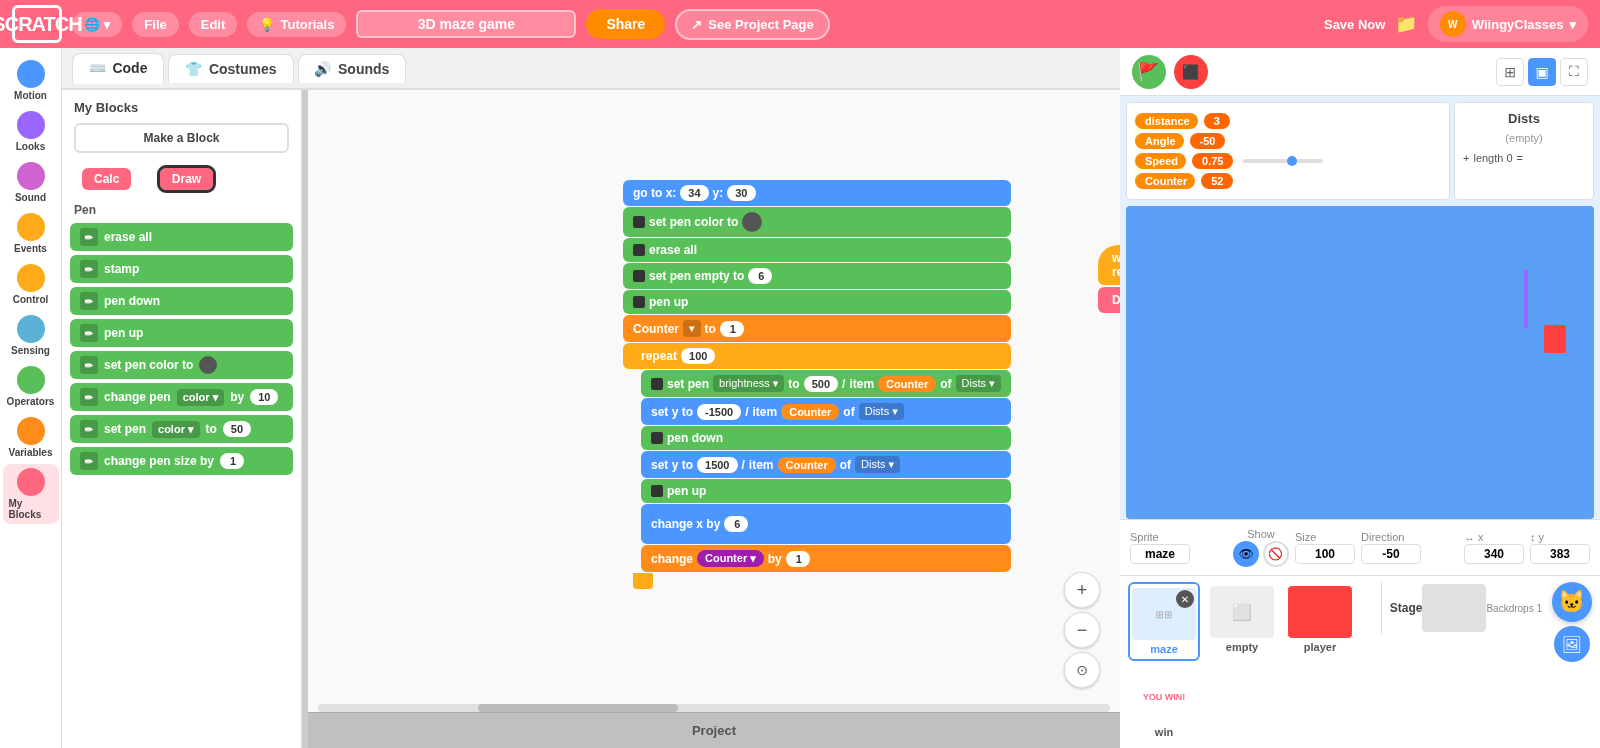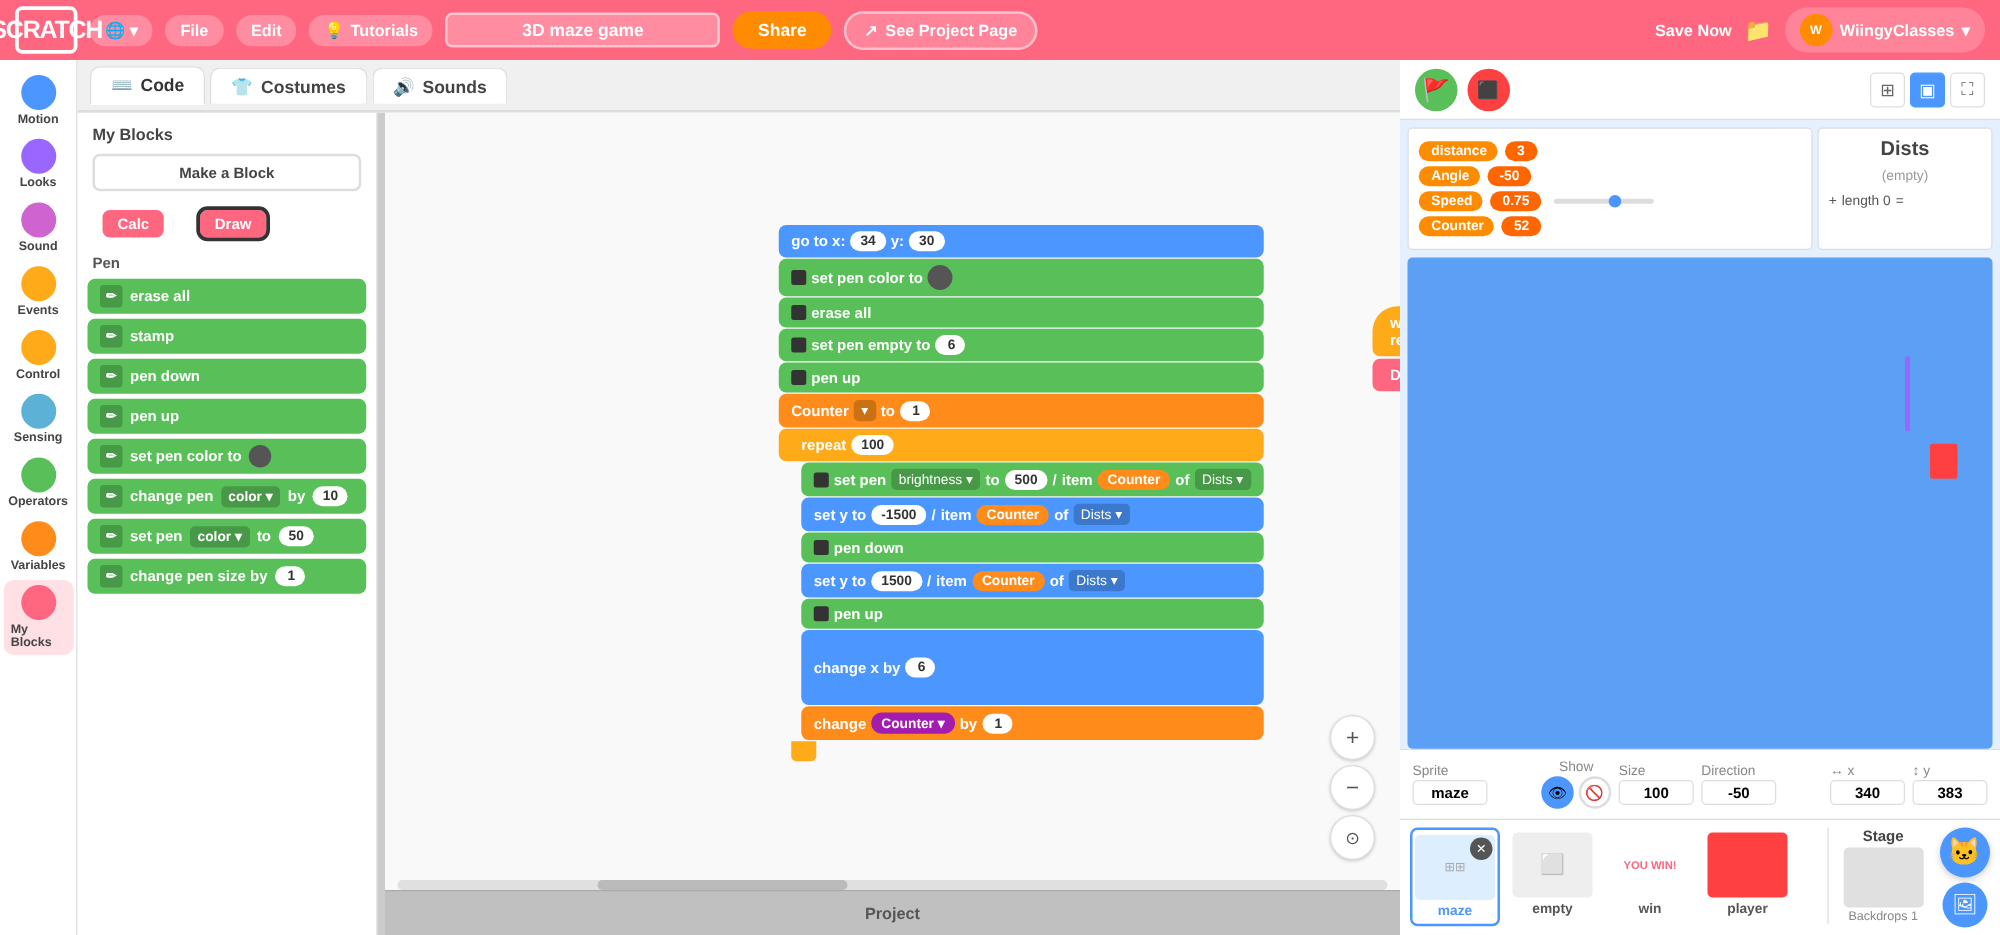--- a/index.html
+++ b/index.html
@@ -195,21 +195,21 @@
     }
     .var-slider {
       width: 80px; height: 4px; background: #ddd; border-radius: 2px;
       position: relative; margin-left: 4px;
     }
     .var-slider-thumb {
       position: absolute; width: 10px; height: 10px; background: #4c97ff;
       border-radius: 50%; top: -3px;
     }
     .dists-title {
-      font-size: 16px; font-weight: 700; color: #444; text-align: center; margin-bottom: 6px;
+      font-size: 13px; font-weight: 700; color: #444; text-align: center; margin-bottom: 6px;
     }
     .dists-empty {
       color: #999; font-size: 11px; text-align: center; margin-top: 4px;
     }
     .stage-red-rect {
       position: absolute; width: 22px; height: 28px; background: #ff4040;
       border-radius: 2px;
     }
     .stage-purple-line {
       position: absolute; width: 4px; height: 60px; background: #9966ff;
@@ -518,21 +518,21 @@
             <span style="background:#ff8c1a;border-radius:20px;padding:2px 8px;color:white;font-size:11px;font-weight:700;">Counter</span>
             <span style="color:white;font-size:12px;font-weight:700;">of</span>
             <span class="block-dropdown">Dists ▾</span>
           </div>
 
           <div style="display:flex; align-items:center; gap:4px; background:#59c059; border-radius:6px; padding:5px 10px; margin-bottom:1px; margin-left:18px;">
             <div style="width:12px;height:12px;background:#333;border-radius:2px;"></div>
             <span style="color:white;font-size:12px;font-weight:700;">pen up</span>
           </div>
 
-          <div style="display:flex; align-items:center; gap:4px; background:#4c97ff; border-radius:6px; padding:22px 10px; margin-bottom:1px; margin-left:18px;">
+          <div style="display:flex; align-items:center; gap:4px; background:#4c97ff; border-radius:6px; padding:12px 10px; margin-bottom:1px; margin-left:18px;">
             <span style="color:white;font-size:12px;font-weight:700;">change x by</span>
             <span class="block-input">6</span>
           </div>
 
           <div style="display:flex; align-items:center; gap:4px; background:#ff8c1a; border-radius:6px; padding:5px 10px; margin-bottom:1px; margin-left:18px;">
             <span style="color:white;font-size:12px;font-weight:700;">change</span>
             <span style="background:#a21caf;border-radius:20px;padding:2px 8px;color:white;font-size:11px;font-weight:700;">Counter ▾</span>
             <span style="color:white;font-size:12px;font-weight:700;">by</span>
             <span class="block-input">1</span>
           </div>
@@ -665,34 +665,34 @@
         </div>
 
         <div class="sprite-thumb">
           <div class="sprite-thumb-img" style="background:#eee;">
             <span style="font-size:16px;color:#888;">⬜</span>
           </div>
           <span class="sprite-name">empty</span>
         </div>
 
         <div class="sprite-thumb">
+          <div class="sprite-thumb-img" style="background:#ff4040;">
+          </div>
+          <span class="sprite-name">player</span>
+        </div>
+
+        <div class="sprite-thumb">
           <div class="sprite-thumb-img" style="background:#fff;">
             <span style="font-size:9px;color:#ff6680;font-weight:700;">YOU WIN!</span>
           </div>
           <span class="sprite-name">win</span>
         </div>
-
-        <div class="sprite-thumb">
-          <div class="sprite-thumb-img" style="background:#ff4040;">
-          </div>
-          <span class="sprite-name">player</span>
-        </div>
-      </div>
-
-      <div style="display:flex; flex-direction:column; align-items:center; border-left:1px solid #ddd; padding-left:8px; min-width:80px;">
+      </div>
+
+      <div style="display:flex; flex-direction:row; align-items:center; border-left:1px solid #ddd; padding-left:8px; min-width:80px;">
         <div style="font-size:12px;font-weight:700;color:#444;">Stage</div>
         <div style="width:64px;height:48px;background:#e0e0e0;border-radius:4px;margin:2px 0;"></div>
         <div style="font-size:10px;color:#888;"><span>Backdrops</span> <span>1</span></div>
       </div>
 
       <div style="display:flex; flex-direction:column; gap:4px; align-items:center; justify-content:center; padding-left:4px;">
         <div class="add-sprite-btn">🐱</div>
         <div style="width:36px;height:36px;background:#4c97ff;border-radius:50%;display:flex;align-items:center;justify-content:center;font-size:16px;color:white;cursor:pointer;">🖼</div>
       </div>
     </div>

